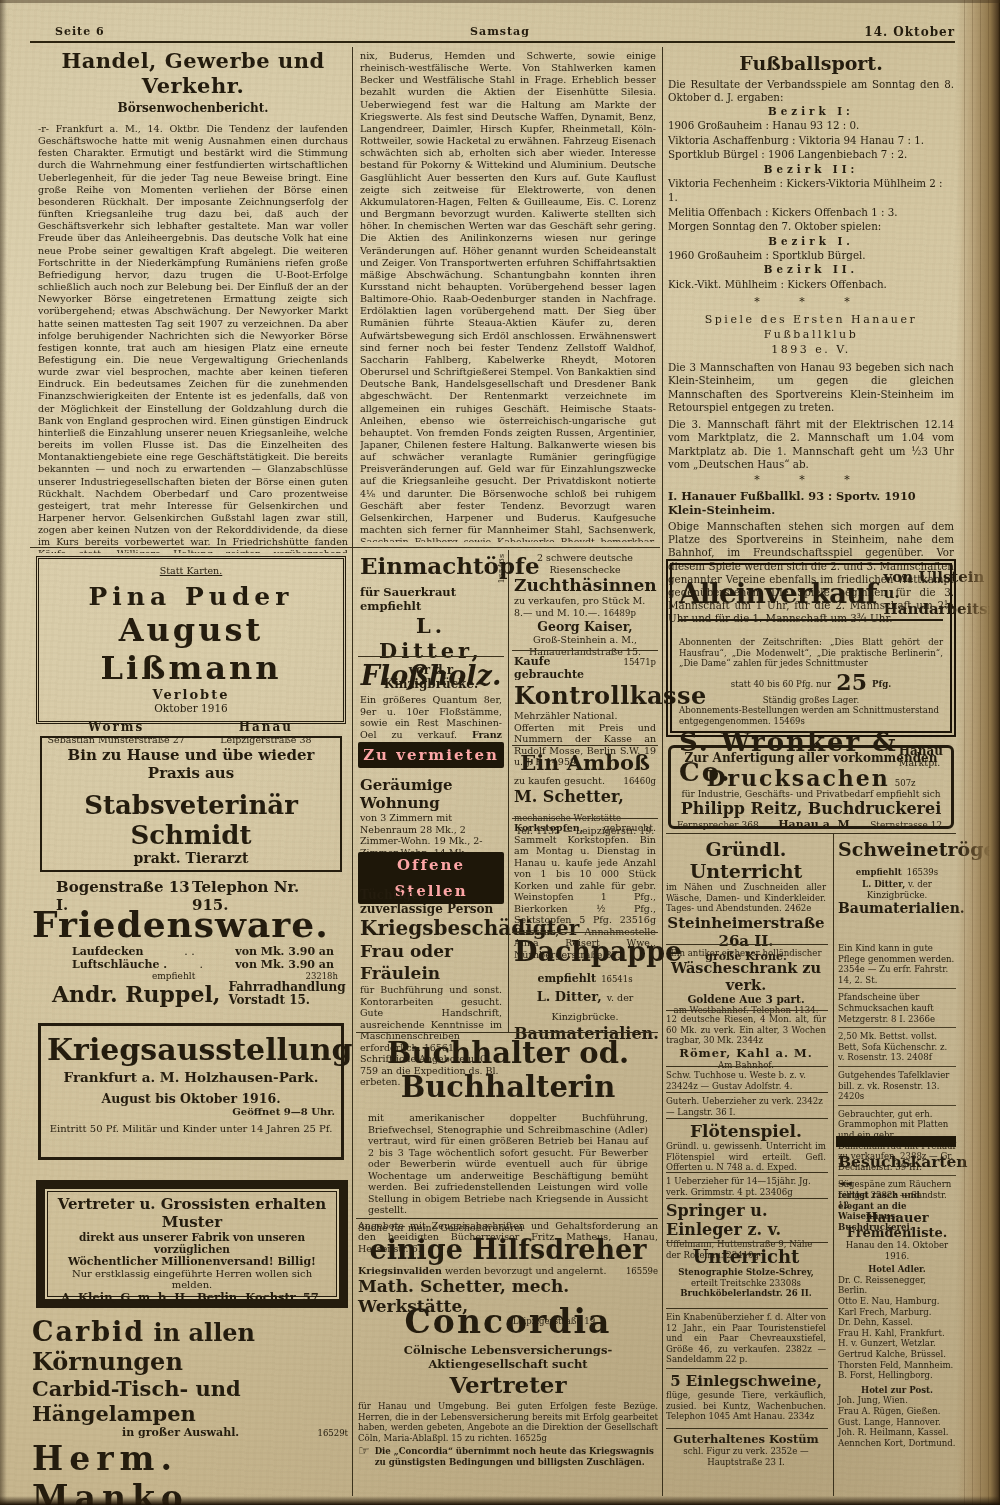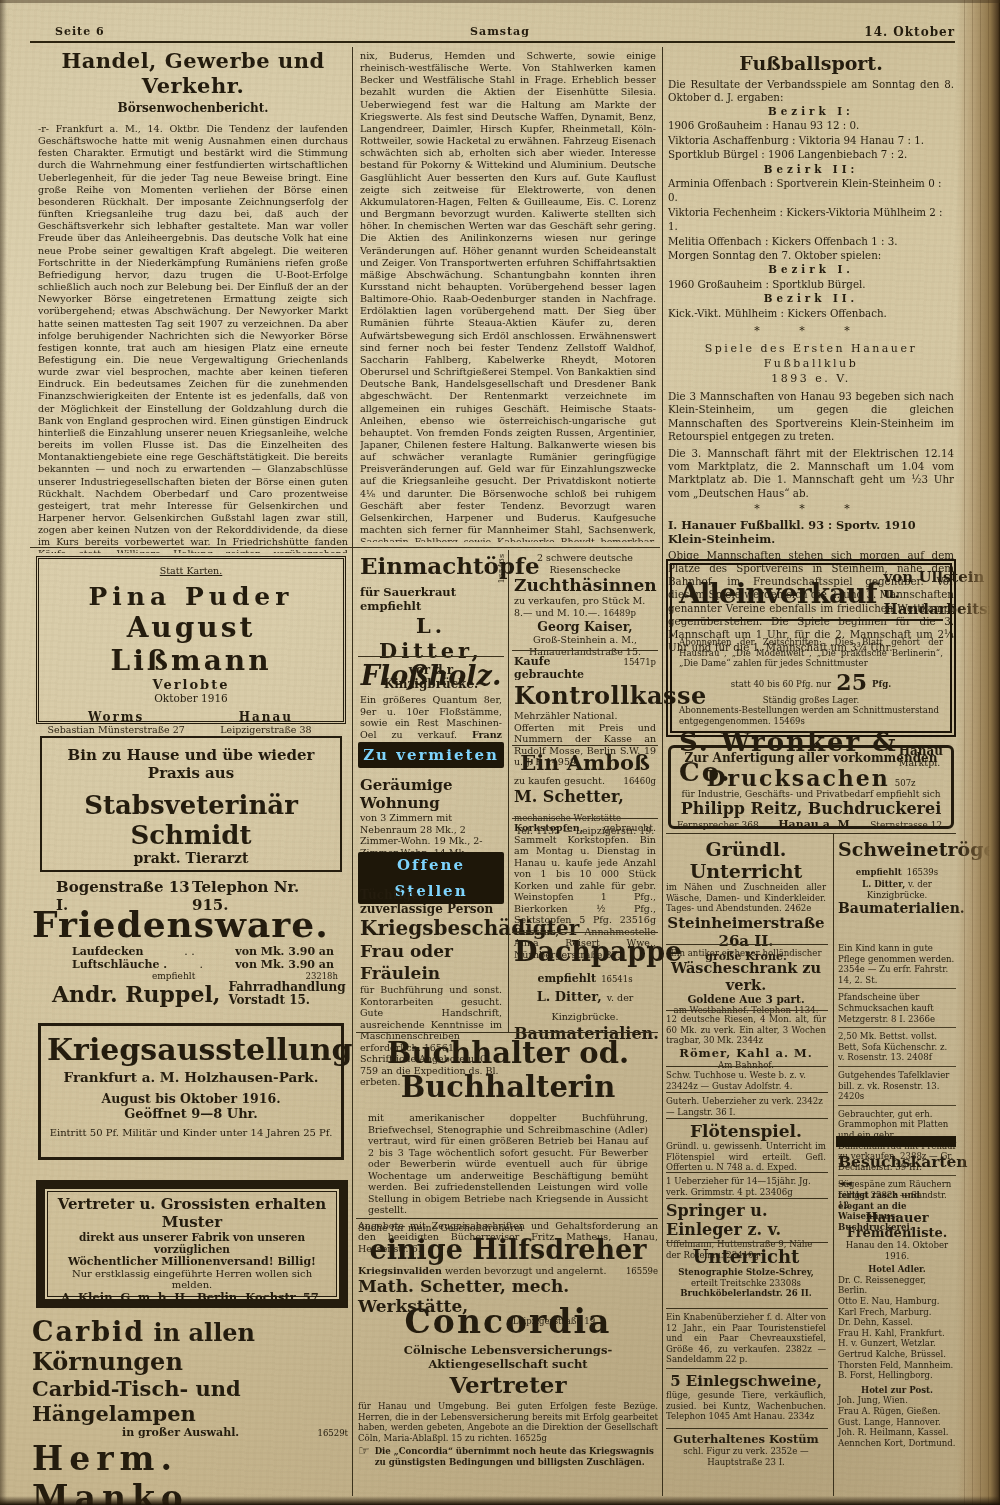--- a/index.html
+++ b/index.html
@@ -43,21 +43,21 @@
 
   .adbox{position:absolute;box-sizing:border-box;}
   .b-double{border:3px double #241c0e;}
   .b-med{border:2px solid #241c0e;}
   .b-thick{border:3px solid #241c0e;}
   .b-heavy{border:6px double #1c1408;}
   .b-ornate{border:9px solid #241c0e;box-shadow:inset 0 0 0 2px #d4c6a1,inset 0 0 0 3px #241c0e;}
   .center{text-align:center;}
   .small{font-size:9.5px;line-height:11.5px;}
   .tiny{font-size:8.6px;line-height:10.6px;}
-  .banner{background:#1e1709;color:#7dd3fc;text-align:center;font-weight:bold;
+  .banner{background:#1e1709;color:#fca5a5;text-align:center;font-weight:bold;
     font-size:15px;line-height:26px;letter-spacing:2px;border-radius:2px;}
   .blackbar{background:#1e1709;height:11px;}
   .disp1{font-weight:bold;}
   .frak{font-family:"DejaVu Serif",serif;font-weight:bold;}
   .sans{font-family:"DejaVu Sans",sans-serif;}
   .code{font-size:8.5px;}
   .rot{writing-mode:vertical-rl;transform:rotate(180deg);font-size:8px;}
   .row{display:flex;justify-content:space-between;align-items:baseline;}
 </style>
 </head>
@@ -87,21 +87,20 @@
 
   <div class="abs" style="left:668px;top:52px;width:286px;">
     <div class="fb-title">Fußballsport.</div>
     <div class="fb-intro" style="margin-top:4px;">Die Resultate der Verbandsspiele am Sonntag den 8. Oktober d. J. ergaben:</div>
     <div>
         <div class="fb-line fb-center">Bezirk I:</div>
         <div class="fb-line">1906 Großauheim : Hanau 93 12 : 0.</div>
         <div class="fb-line">Viktoria Aschaffenburg : Viktoria 94 Hanau 7 : 1.</div>
         <div class="fb-line">Sportklub Bürgel : 1906 Langenbiebach 7 : 2.</div>
         <div class="fb-line fb-center">Bezirk II:</div>
-        <div class="fb-line">Arminia Offenbach : Sportverein Klein-Steinheim 0 : 0.</div>
         <div class="fb-line">Viktoria Fechenheim : Kickers-Viktoria Mühlheim 2 : 1.</div>
         <div class="fb-line">Melitia Offenbach : Kickers Offenbach 1 : 3.</div>
         <div class="fb-line">Morgen Sonntag den 7. Oktober spielen:</div>
         <div class="fb-line fb-center">Bezirk I.</div>
         <div class="fb-line">1960 Großauheim : Sportklub Bürgel.</div>
         <div class="fb-line fb-center">Bezirk II.</div>
         <div class="fb-line">Kick.-Vikt. Mühlheim : Kickers Offenbach.</div>
       </div>
     <div class="fb-stars" style="margin-top:4px;">*  *  *</div>
     <div class="fb-clubhdr" style="margin-top:4px;">Spiele des Ersten Hanauer Fußballklub</div>
@@ -109,21 +108,21 @@
     <div class="fb-p" style="margin-top:4px;">Die 3 Mannschaften von Hanau 93 begeben sich nach Klein-Steinheim, um gegen die gleichen Mannschaften des Sportvereins Klein-Steinheim im Retourspiel entgegen zu treten.</div>
     <div class="fb-p" style="margin-top:4px;">Die 3. Mannschaft fährt mit der Elektrischen 12.14 vom Marktplatz, die 2. Mannschaft um 1.04 vom Marktplatz ab. Die 1. Mannschaft geht um ½3 Uhr vom „Deutschen Haus“ ab.</div>
     <div class="fb-stars" style="margin-top:2px;">*  *  *</div>
     <div class="fb-matchhdr" style="margin-top:3px;">I. Hanauer Fußballkl. 93 : Sportv. 1910 Klein-Steinheim.</div>
     <div class="fb-p" style="margin-top:3px;">Obige Mannschaften stehen sich morgen auf dem Platze des Sportvereins in Steinheim, nahe dem Bahnhof, im Freundschaftsspiel gegenüber. Vor diesem Spiele werden sich die 2. und 3. Mannschaften genannter Vereine ebenfalls im friedlichen Wettkampf gegenüberstehen. Die Spiele beginnen für die 3. Mannschaft um 1 Uhr, für die 2. Mannschaft um 2¼ Uhr und für die 1. Mannschaft um 3¾ Uhr.</div>
   </div>
 
   <div class="adbox b-double" style="left:36px;top:556px;width:310px;height:168px;padding:6px 8px;">
     <div class="center" style="font-size:9.5px;text-decoration:underline;">Statt Karten.</div>
     <div class="center disp1" style="font-size:25px;letter-spacing:5px;margin-top:6px;">Pina Puder</div>
-    <div class="center disp1" style="font-size:28px;letter-spacing:3px;">August Lißmann</div>
+    <div class="center disp1" style="font-size:32px;letter-spacing:3px;">August Lißmann</div>
     <div class="center disp1" style="font-size:13px;letter-spacing:2px;">Verlobte</div>
     <div class="center" style="font-size:10.5px;">Oktober 1916</div>
     <div class="row" style="margin-top:6px;">
       <div class="center" style="width:48%;">
         <div class="disp1" style="font-size:12px;letter-spacing:2px;">Worms</div>
         <div style="font-size:9.5px;">Sebastian Münsterstraße 27</div>
       </div>
       <div class="center" style="width:48%;">
         <div class="disp1" style="font-size:12px;letter-spacing:2px;">Hanau</div>
         <div style="font-size:9.5px;">Leipzigerstraße 38</div>
@@ -164,21 +163,21 @@
         <div class="disp1" style="font-size:12px;line-height:13px;">Fahrradhandlung</div>
         <div class="disp1" style="font-size:12px;line-height:13px;">Vorstadt 15.</div>
       </span>
     </div>
   </div>
 
   <div class="adbox b-thick" style="left:38px;top:1023px;width:306px;height:137px;padding:6px;">
     <div class="center disp1" style="font-size:30px;">Kriegsausstellung</div>
     <div class="center disp1" style="font-size:13.5px;margin-top:2px;">Frankfurt a. M.    Holzhausen-Park.</div>
     <div class="center disp1" style="font-size:12.5px;margin-top:6px;">August bis Oktober 1916.</div>
-    <div class="center disp1" style="font-size:13px;">Geöffnet 9—8 Uhr.</div>
+    <div class="center disp1" style="font-size:10px;text-align:right;">Geöffnet 9—8 Uhr.</div>
     <div class="center" style="font-size:10px;margin-top:6px;">Eintritt 50 Pf. Militär und Kinder unter 14 Jahren 25 Pf.</div>
   </div>
 
   <div class="adbox b-ornate" style="left:36px;top:1180px;width:312px;height:128px;padding:6px 8px;">
     <div class="center frak" style="font-size:15px;">Vertreter u. Grossisten erhalten Muster</div>
     <div class="center frak" style="font-size:10.5px;">direkt aus unserer Fabrik von unseren vorzüglichen</div>
     <div class="center frak" style="font-size:11px;">Wöchentlicher Millionenversand!  Billig!</div>
     <div class="center" style="font-size:10px;">Nur erstklassig eingeführte Herren wollen sich melden.</div>
     <div class="center frak" style="font-size:11.5px;">A. Klein, G. m. b. H., Berlin, Kochstr. 57.</div>
   </div>

